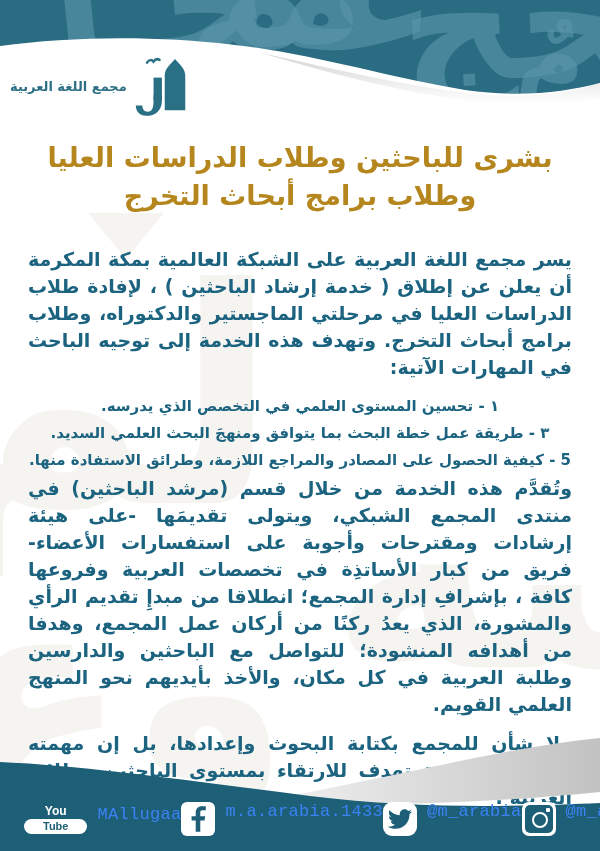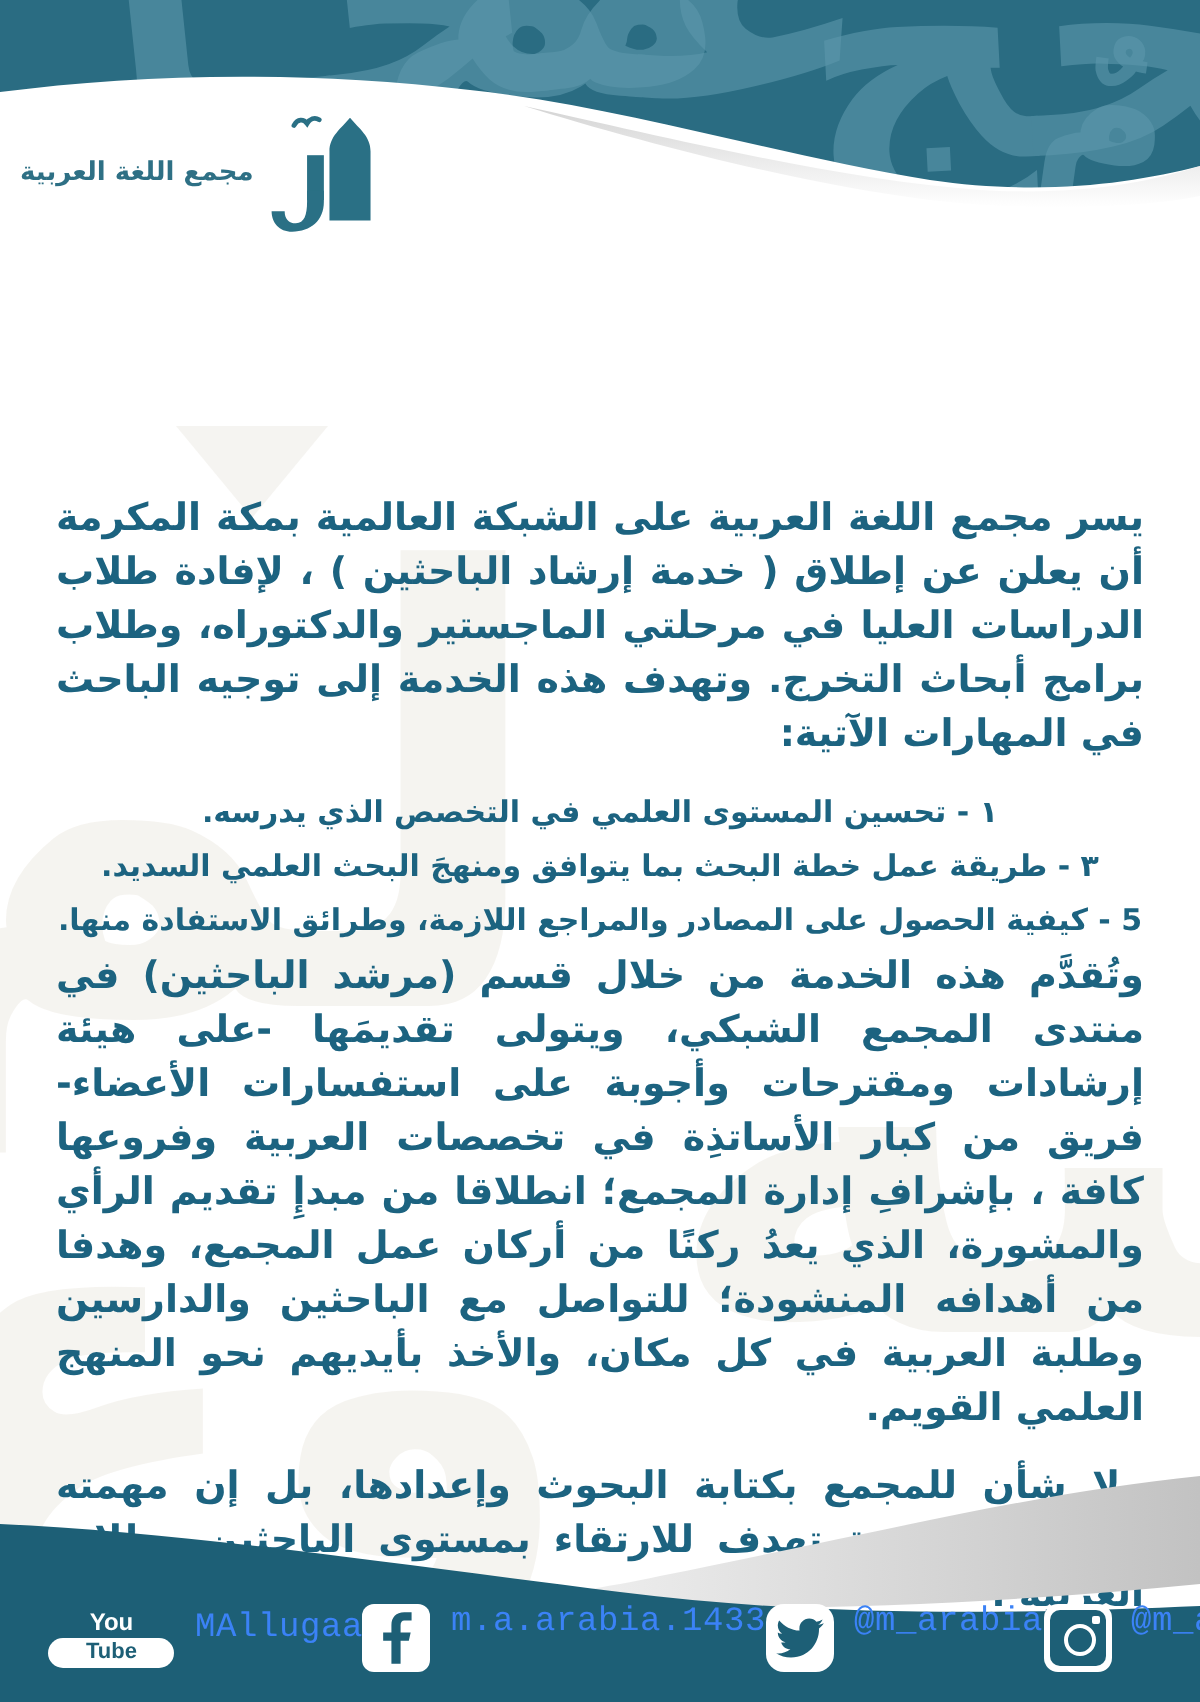--- a/index.html
+++ b/index.html
@@ -84,20 +84,24 @@
       </div>
       <svg class="logo-glyph" viewBox="0 0 60 64">
         <path d="M34,21 C34,13 40,9 45,3 C50,9 56,13 56,21 L56,58 L34,58 Z" fill="#2a7085"></path>
         <rect x="22" y="23" width="9" height="24" fill="#2a7085"></rect>
         <path d="M31,42 L31,48 C31,58 24,64 14,64 C7,64 3,59 3,53 L10,53 C10,57 12,59.5 16,59.5 C20.5,59.5 22,55 22,48 L22,42 Z" fill="#2a7085"></path>
         <path d="M15,7 C17,3.5 20,3.5 22,6 C23.5,3.5 26,2.5 28.5,4" stroke="#2a7085" stroke-width="2.6" fill="none" stroke-linecap="round"></path>
       </svg>
     </div>
   </div>
 
+  <div class="title">
+    <div>بشرى للباحثين وطلاب الدراسات العليا</div>
+    <div>وطلاب برامج أبحاث التخرج</div>
+  </div>
 
   <div class="wm-tri" style="top:213px;left:88px;"></div>
   <span class="wm" style="top:250px;left:-70px;font-size:300px;">لم</span>
   <span class="wm" style="top:430px;left:330px;font-size:280px;">اشه</span>
   <span class="wm" style="top:560px;left:-50px;font-size:260px;">وع</span>
 
   <div class="body-text">
     <p class="para">يسر مجمع اللغة العربية على الشبكة العالمية بمكة المكرمة أن يعلن عن إطلاق ( خدمة إرشاد الباحثين ) ، لإفادة طلاب الدراسات العليا في مرحلتي الماجستير والدكتوراه، وطلاب برامج أبحاث التخرج. وتهدف هذه الخدمة إلى توجيه الباحث في المهارات الآتية:</p>
     <div class="list-item">١ - تحسين المستوى العلمي في التخصص الذي يدرسه.</div>
     <div class="list-item">٣ - طريقة عمل خطة البحث بما يتوافق ومنهجَ البحث العلمي السديد.</div>

